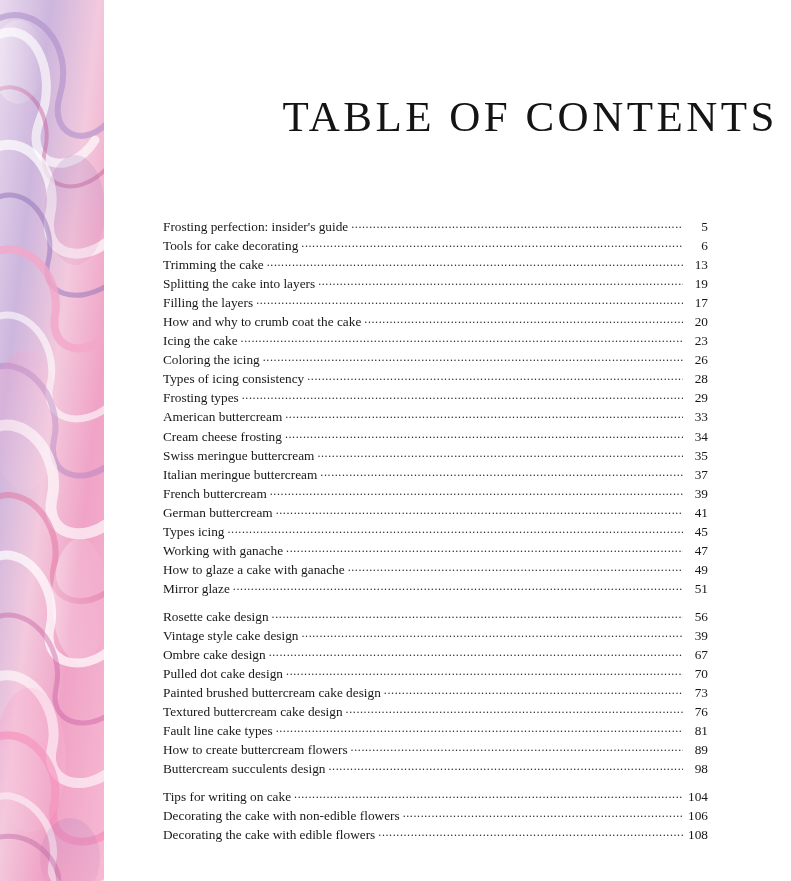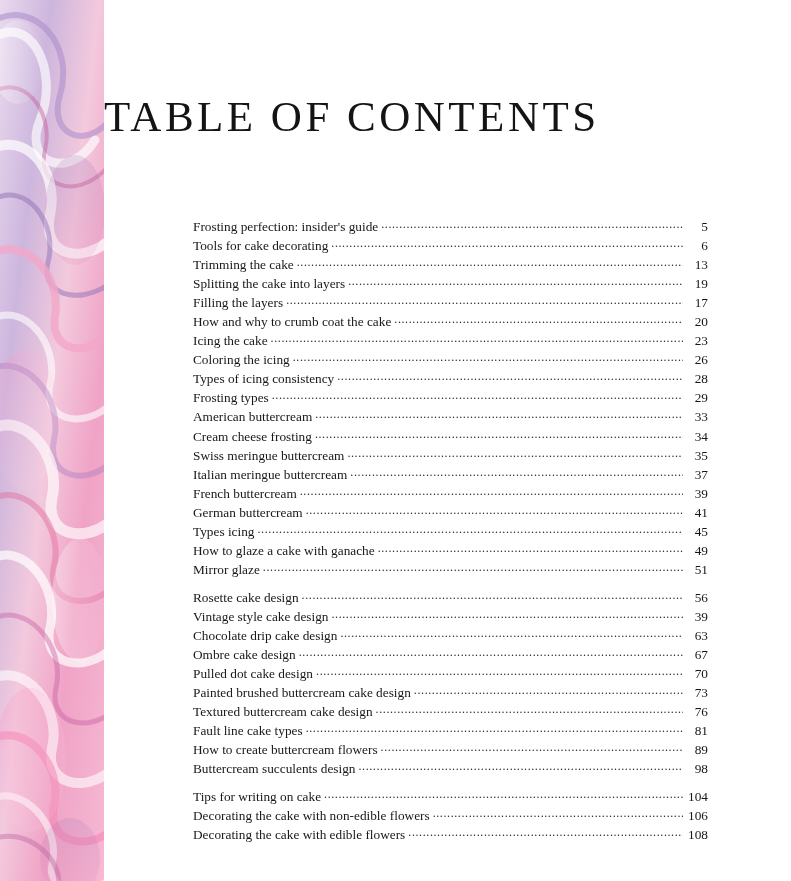--- a/index.html
+++ b/index.html
@@ -33,28 +33,28 @@
     top: 0;
     right: 0;
     bottom: 0;
   }
 
   #toc-title {
     position: absolute;
     top: 92px;
     left: 0;
     right: 0;
-    text-align: left;
+    text-align: right;
     font-family: "Liberation Serif", serif;
     font-size: 43px;
     letter-spacing: 3.5px;
     color: #141414;
     font-weight: normal;
     margin: 0;
-    padding-right: 30px;
+    padding-right: 13px;
   }
 
   #toc-list {
     position: absolute;
     left: 59px;
     top: 220px;
     width: 545px;
   }
 
   .toc-row {
@@ -68,21 +68,20 @@
     white-space: nowrap;
   }
 
   .toc-row.gap-before {
     margin-top: 9px;
   }
 
   .toc-label {
     flex: 0 0 auto;
     padding-right: 2px;
-    margin-left: 30px;
   }
 
   .toc-dots {
     flex: 1 1 auto;
     overflow: hidden;
     height: 11px;
     position: relative;
     margin: 0 1px;
   }
   .toc-dots::after {
@@ -246,45 +245,45 @@
         <span class="toc-label">German buttercream</span>
         <span class="toc-dots"></span>
         <span class="toc-page">41</span>
       </div>
       <div class="toc-row">
         <span class="toc-label">Types icing</span>
         <span class="toc-dots"></span>
         <span class="toc-page">45</span>
       </div>
       <div class="toc-row">
+        <span class="toc-label">Working with ganache</span>
+        <span class="toc-dots"></span>
+        <span class="toc-page">47</span>
+      </div>
+      <div class="toc-row">
         <span class="toc-label">How to glaze a cake with ganache</span>
         <span class="toc-dots"></span>
         <span class="toc-page">49</span>
       </div>
       <div class="toc-row">
         <span class="toc-label">Mirror glaze</span>
         <span class="toc-dots"></span>
         <span class="toc-page">51</span>
       </div>
       <div class="toc-row gap-before">
         <span class="toc-label">Rosette cake design</span>
         <span class="toc-dots"></span>
         <span class="toc-page">56</span>
       </div>
       <div class="toc-row">
         <span class="toc-label">Vintage style cake design</span>
         <span class="toc-dots"></span>
         <span class="toc-page">39</span>
       </div>
       <div class="toc-row">
-        <span class="toc-label">Chocolate drip cake design</span>
-        <span class="toc-dots"></span>
-        <span class="toc-page">63</span>
-      </div>
-      <div class="toc-row">
         <span class="toc-label">Ombre cake design</span>
         <span class="toc-dots"></span>
         <span class="toc-page">67</span>
       </div>
       <div class="toc-row">
         <span class="toc-label">Pulled dot cake design</span>
         <span class="toc-dots"></span>
         <span class="toc-page">70</span>
       </div>
       <div class="toc-row">

